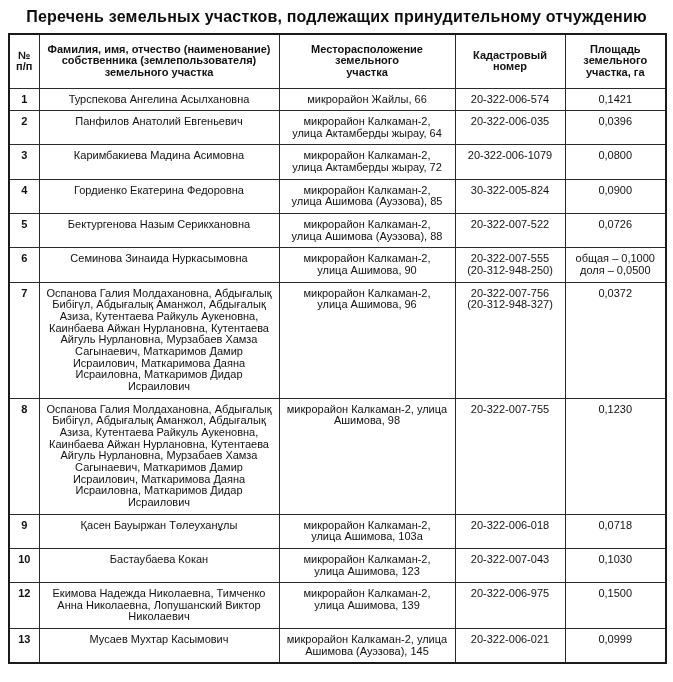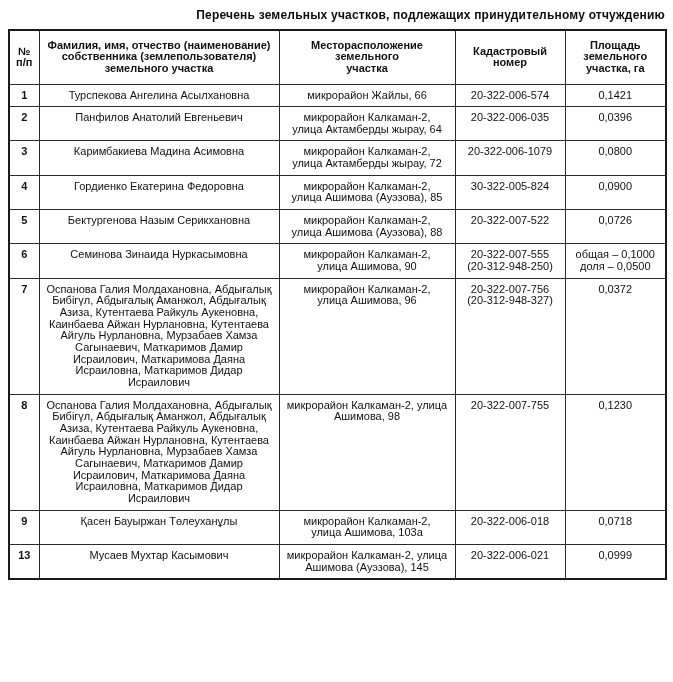--- a/index.html
+++ b/index.html
@@ -8,23 +8,23 @@
     width: 673px;
     min-height: 682px;
     font-family: "Liberation Sans", sans-serif;
     color: #111111;
   }
   .page {
     width: 673px;
     padding: 6px 8px 8px 8px;
   }
   .doc-title {
-    font-size: 12px;
+    font-size: 16px;
     font-weight: bold;
-    text-align: right;
+    text-align: center;
     letter-spacing: 0.2px;
     margin: 2px 0 7px 0;
     color: #0d0d0d;
   }
   table.land-table {
     border-collapse: collapse;
     table-layout: fixed;
     width: 657px;
     border: 2px solid #1a1a1a;
   }
@@ -165,22 +165,38 @@
 
   <tr>
     <td class="c-num">9</td>
     <td class="c-owner">Қасен Бауыржан Төлеуханұлы</td>
     <td class="c-loc">микрорайон Калкаман-2,
 улица Ашимова, 103а</td>
     <td class="c-cad">20-322-006-018</td>
     <td class="c-area">0,0718</td>
   </tr>
 
-
-
+  <tr>
+    <td class="c-num">10</td>
+    <td class="c-owner">Бастаубаева Кокан</td>
+    <td class="c-loc">микрорайон Калкаман-2,
+улица Ашимова, 123</td>
+    <td class="c-cad">20-322-007-043</td>
+    <td class="c-area">0,1030</td>
+  </tr>
+
+
+  <tr>
+    <td class="c-num">12</td>
+    <td class="c-owner">Екимова Надежда Николаевна, Тимченко Анна Николаевна, Лопушанский Виктор Николаевич</td>
+    <td class="c-loc">микрорайон Калкаман-2,
+улица Ашимова, 139</td>
+    <td class="c-cad">20-322-006-975</td>
+    <td class="c-area">0,1500</td>
+  </tr>
 
   <tr>
     <td class="c-num">13</td>
     <td class="c-owner">Мусаев Мухтар Касымович</td>
     <td class="c-loc">микрорайон Калкаман-2, улица
 Ашимова (Ауэзова), 145</td>
     <td class="c-cad">20-322-006-021</td>
     <td class="c-area">0,0999</td>
   </tr>
 </tbody>

